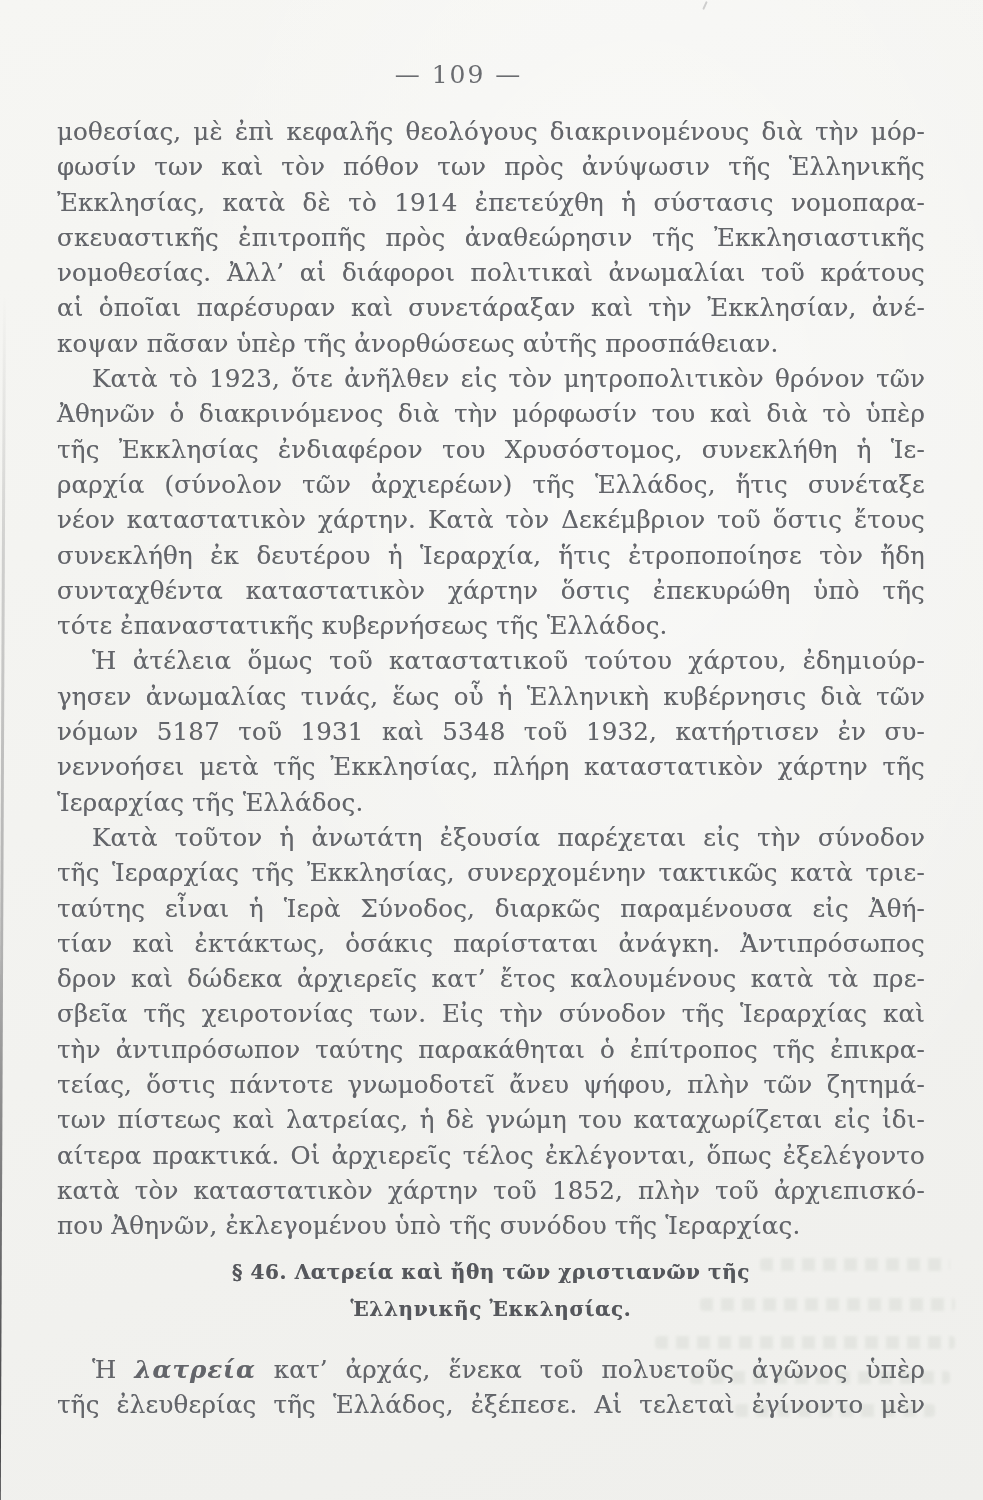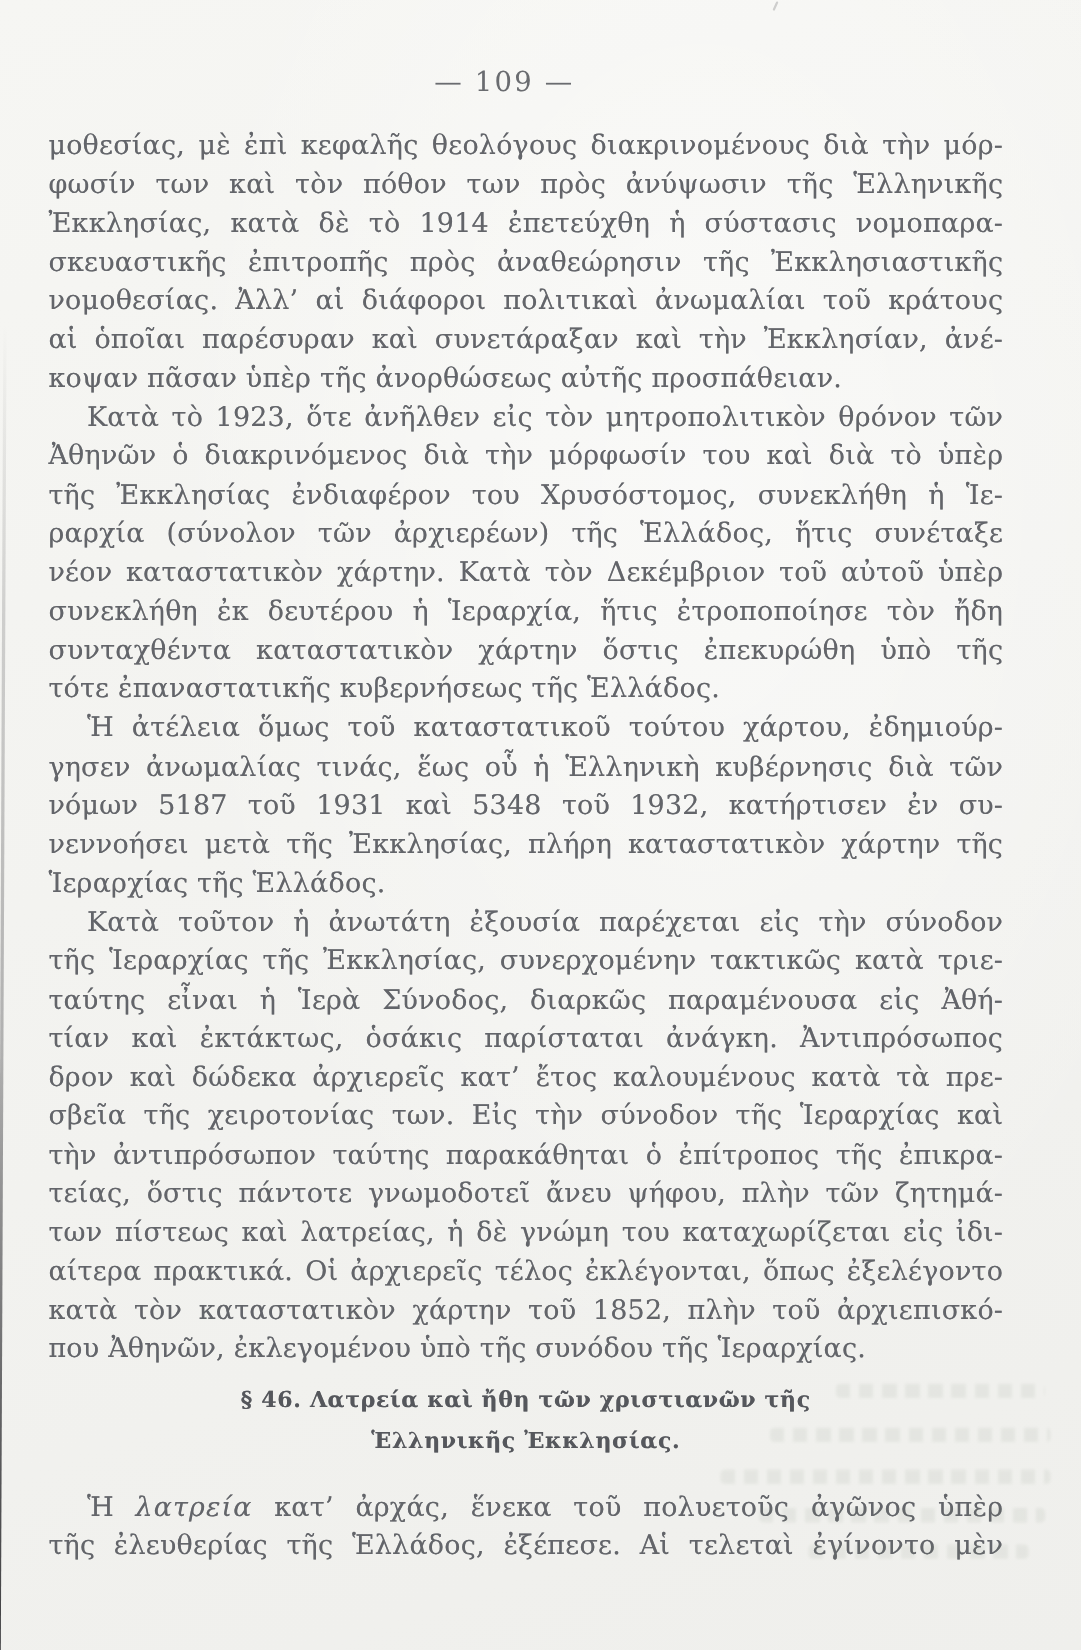--- a/index.html
+++ b/index.html
@@ -50,21 +50,21 @@
     top: 60px;
     left: 0;
     width: 917px;
     text-align: center;
     font-size: 25px;
     letter-spacing: 2px;
     color: #6a6c70;
   }
   .text-block {
     position: absolute;
-    left: 44px;
+    left: 57px;
     top: 114px;
     width: 868px;
     font-size: 24.5px;
     letter-spacing: 0.2px;
     text-shadow: 0 0 0.45px rgba(99,101,106,0.55);
   }
   .ln {
     line-height: 35.3px;
     height: 35.3px;
     text-align: justify;
@@ -89,21 +89,21 @@
   }
   .section-heading .h-ln {
     line-height: 37px;
     height: 37px;
   }
   .closing {
     margin-top: 24px;
   }
   .closing .em {
     font-style: italic;
-    font-weight: normal;
+    font-weight: bold;
     letter-spacing: 1px;
   }
   
   .smudge {
     position: absolute;
     height: 13px;
     opacity: 0.09;
     filter: blur(1.6px);
     border-radius: 4px;
     background: repeating-linear-gradient(90deg,
@@ -131,21 +131,21 @@
     <div class="ln">φωσίν των καὶ τὸν πόθον των πρὸς ἀνύψωσιν τῆς Ἑλληνικῆς</div>
     <div class="ln">Ἐκκλησίας, κατὰ δὲ τὸ 1914 ἐπετεύχθη ἡ σύστασις νομοπαρα-</div>
     <div class="ln">σκευαστικῆς ἐπιτροπῆς πρὸς ἀναθεώρησιν τῆς Ἐκκλησιαστικῆς</div>
     <div class="ln">νομοθεσίας. Ἀλλ’ αἱ διάφοροι πολιτικαὶ ἀνωμαλίαι τοῦ κράτους</div>
     <div class="ln">αἱ ὁποῖαι παρέσυραν καὶ συνετάραξαν καὶ τὴν Ἐκκλησίαν, ἀνέ-</div>
     <div class="ln end">κοψαν πᾶσαν ὑπὲρ τῆς ἀνορθώσεως αὐτῆς προσπάθειαν.</div>
     <div class="ln indent">Κατὰ τὸ 1923, ὅτε ἀνῆλθεν εἰς τὸν μητροπολιτικὸν θρόνον τῶν</div>
     <div class="ln">Ἀθηνῶν ὁ διακρινόμενος διὰ τὴν μόρφωσίν του καὶ διὰ τὸ ὑπὲρ</div>
     <div class="ln">τῆς Ἐκκλησίας ἐνδιαφέρον του Χρυσόστομος, συνεκλήθη ἡ Ἱε-</div>
     <div class="ln">ραρχία (σύνολον τῶν ἀρχιερέων) τῆς Ἑλλάδος, ἥτις συνέταξε</div>
-    <div class="ln">νέον καταστατικὸν χάρτην. Κατὰ τὸν Δεκέμβριον τοῦ αὐτοῦ ὑπὲρ</div>
+    <div class="ln">νέον καταστατικὸν χάρτην. Κατὰ τὸν Δεκέμβριον τοῦ ὅστις ἔτους</div>
     <div class="ln">συνεκλήθη ἐκ δευτέρου ἡ Ἱεραρχία, ἥτις ἐτροποποίησε τὸν ἤδη</div>
     <div class="ln">συνταχθέντα καταστατικὸν χάρτην ὅστις ἐπεκυρώθη ὑπὸ τῆς</div>
     <div class="ln end">τότε ἐπαναστατικῆς κυβερνήσεως τῆς Ἑλλάδος.</div>
     <div class="ln indent">Ἡ ἀτέλεια ὅμως τοῦ καταστατικοῦ τούτου χάρτου, ἐδημιούρ-</div>
     <div class="ln">γησεν ἀνωμαλίας τινάς, ἕως οὗ ἡ Ἑλληνικὴ κυβέρνησις διὰ τῶν</div>
     <div class="ln">νόμων 5187 τοῦ 1931 καὶ 5348 τοῦ 1932, κατήρτισεν ἐν συ-</div>
     <div class="ln">νεννοήσει μετὰ τῆς Ἐκκλησίας, πλήρη καταστατικὸν χάρτην τῆς</div>
     <div class="ln end">Ἱεραρχίας τῆς Ἑλλάδος.</div>
     <div class="ln indent">Κατὰ τοῦτον ἡ ἀνωτάτη ἐξουσία παρέχεται εἰς τὴν σύνοδον</div>
     <div class="ln">τῆς Ἱεραρχίας τῆς Ἐκκλησίας, συνερχομένην τακτικῶς κατὰ τριε-</div>

